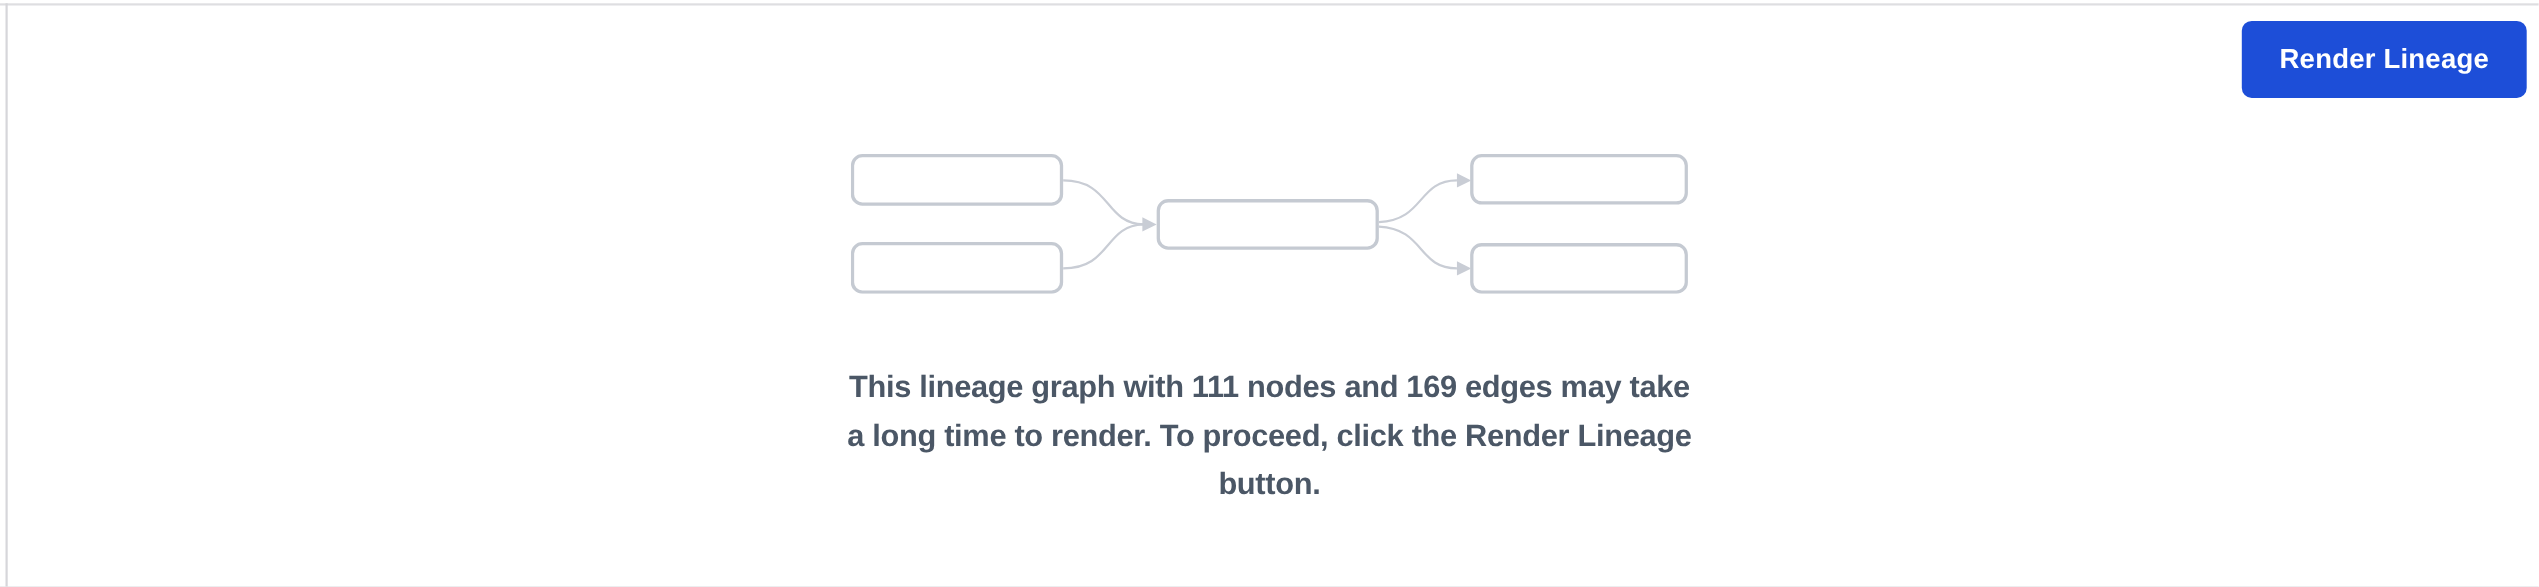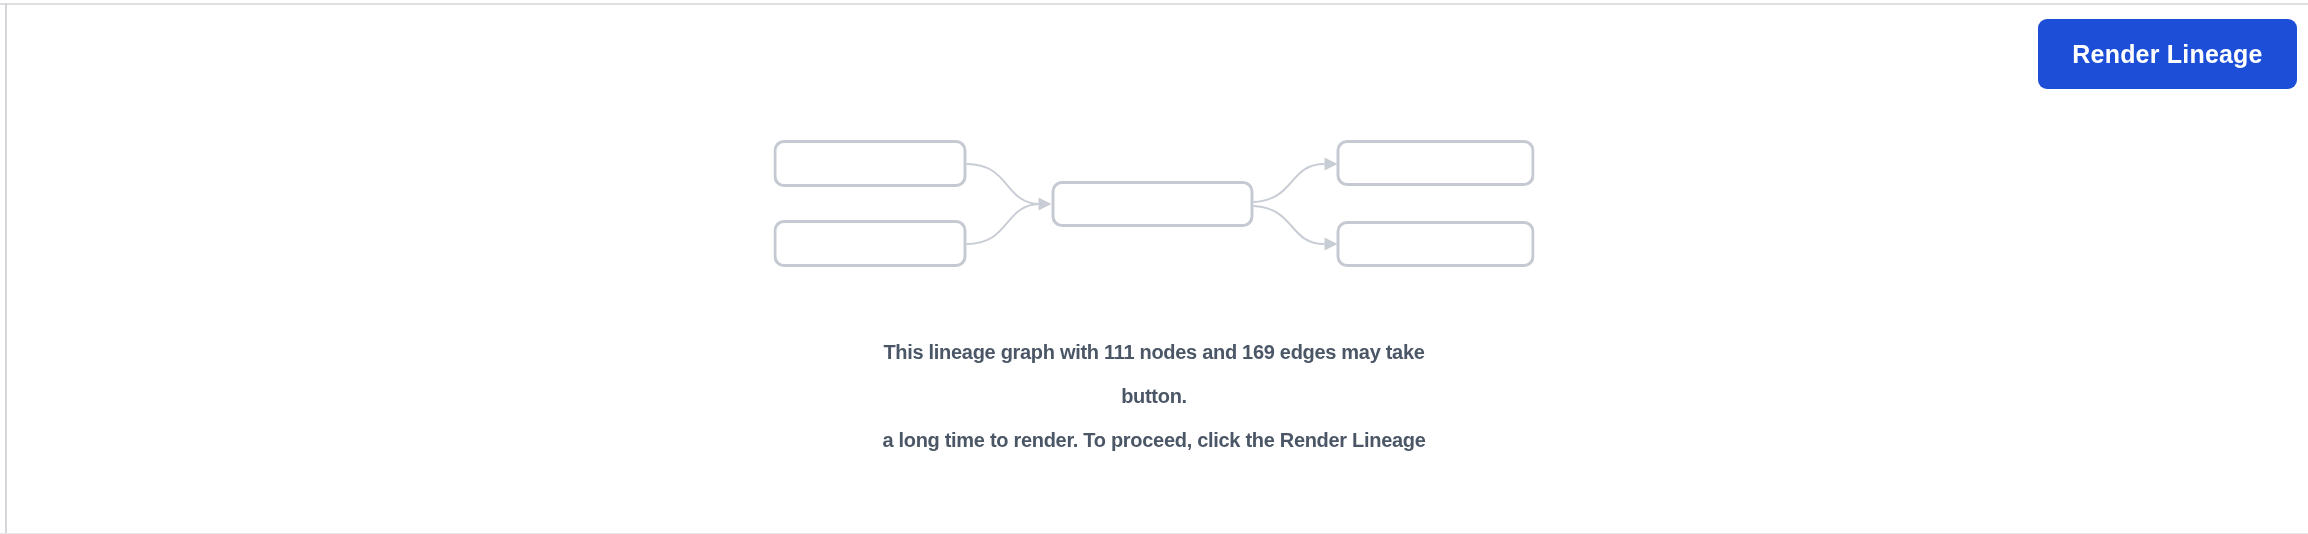--- a/index.html
+++ b/index.html
@@ -57,21 +57,21 @@
     height: 127px;
   }
   .warning-message {
     position: absolute;
     top: 330px;
     left: 50%;
     transform: translateX(-50%);
     width: 900px;
     text-align: center;
     color: #4B5766;
-    font-size: 20px;
+    font-size: 28px;
     font-weight: bold;
     letter-spacing: -0.3px;
   }
   .warning-message .msg-line {
     line-height: 44px;
     white-space: nowrap;
   }
 </style>
 </head>
 <body>
@@ -100,17 +100,17 @@
       <path d="M 480,62 C 522,60 515,24 551,24" fill="none" stroke-width="2" stroke="#C9CDD5"></path>
       <polygon points="551,17.5 564,24 551,30.5" fill="#C9CDD5"></polygon>
 
       <path d="M 480,66 C 522,68 515,104 551,104" fill="none" stroke-width="2" stroke="#C9CDD5"></path>
       <polygon points="551,97.5 564,104 551,110.5" fill="#C9CDD5"></polygon>
     </svg>
   </div>
 
   <div class="warning-message">
     <div class="msg-line">This lineage graph with 111 nodes and 169 edges may take</div>
+    <div class="msg-line">a long time to render. To proceed, click the Render Lineage</div>
     <div class="msg-line">button.</div>
-    <div class="msg-line">a long time to render. To proceed, click the Render Lineage</div>
   </div>
 
 </div>
 
 </body></html>

